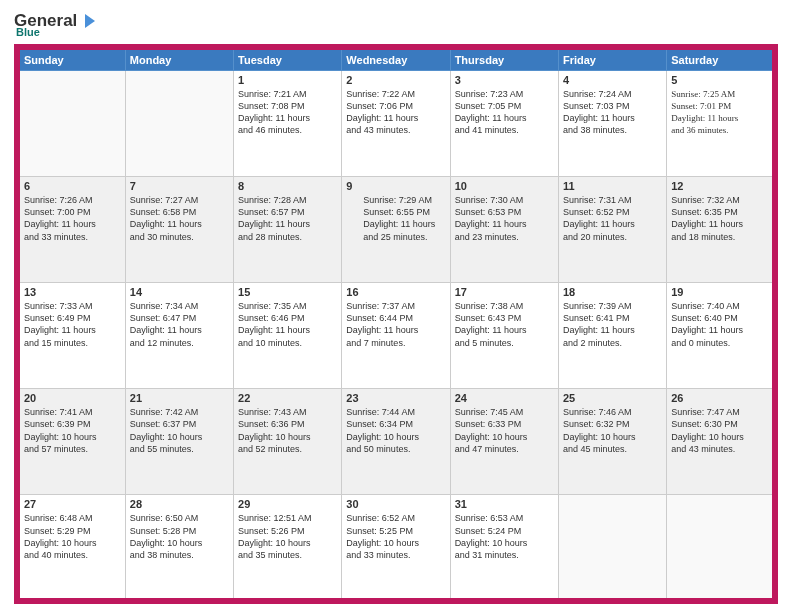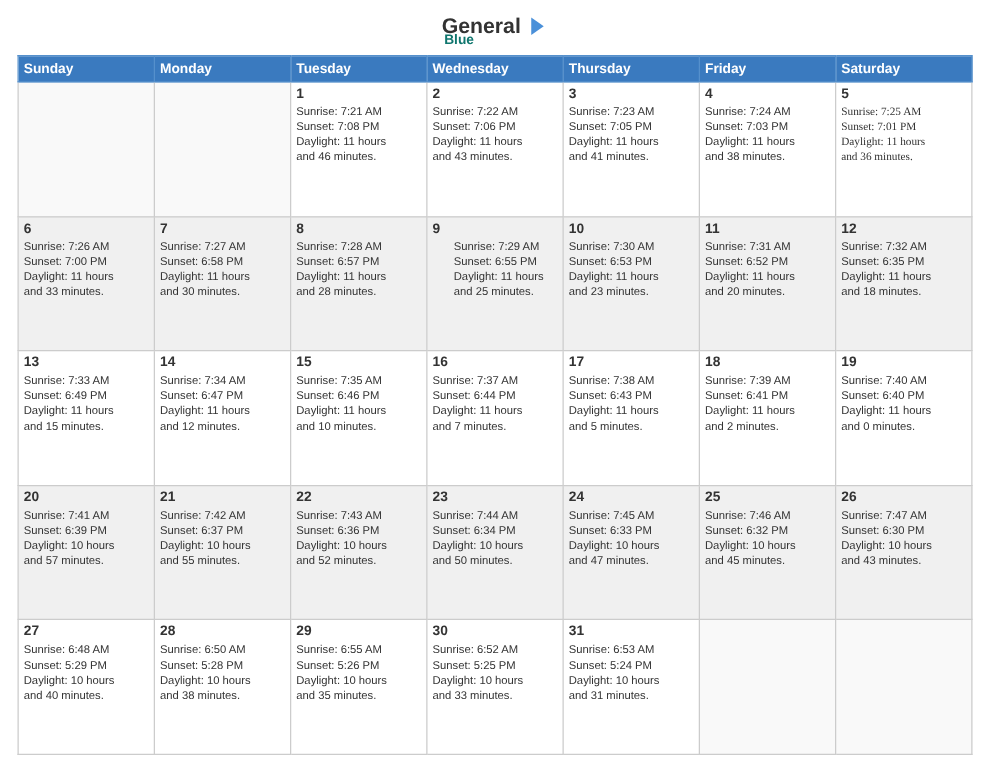--- a/index.html
+++ b/index.html
@@ -9,21 +9,20 @@
       width: 792px;
       height: 612px;
       overflow: hidden;
     }
     .page {
       width: 792px;
       height: 612px;
       padding: 10px 14px 8px 14px;
       display: flex;
       flex-direction: column;
-      align-items: center;
     }
     .header {
       display: flex;
       justify-content: space-between;
       align-items: flex-start;
       margin-bottom: 6px;
     }
     .logo {
       display: flex;
       flex-direction: column;
@@ -37,21 +36,21 @@
       font-weight: 300;
       color: #333;
       line-height: 1.1;
     }
     .location-title {
       font-size: 14px;
       color: #555;
     }
     .calendar {
       flex: 1;
-      border: 1px solid #be185d;
+      border: 6px solid #be185d;
       border-collapse: collapse;
       width: 100%;
       table-layout: fixed;
     }
     .calendar th {
       background-color: #3a7abf;
       color: #fff;
       font-size: 11px;
       font-weight: bold;
       padding: 4px 4px;
@@ -321,21 +320,21 @@
           </td>
           <td>
             <span class="day-number">28</span>
             <div class="cell-info" style="white-space: pre-line;">Sunrise: 6:50 AM
 Sunset: 5:28 PM
 Daylight: 10 hours
 and 38 minutes.</div>
           </td>
           <td>
             <span class="day-number">29</span>
-            <div class="cell-info" style="white-space: pre-line;">Sunrise: 6:55 AM
+            <div class="cell-info" style="white-space: pre-line;">Sunrise: 12:51 AM
 Sunset: 5:26 PM
 Daylight: 10 hours
 and 35 minutes.</div>
           </td>
           <td>
             <span class="day-number">30</span>
             <div class="cell-info" style="white-space: pre-line;">Sunrise: 6:52 AM
 Sunset: 5:25 PM
 Daylight: 10 hours
 and 33 minutes.</div>

